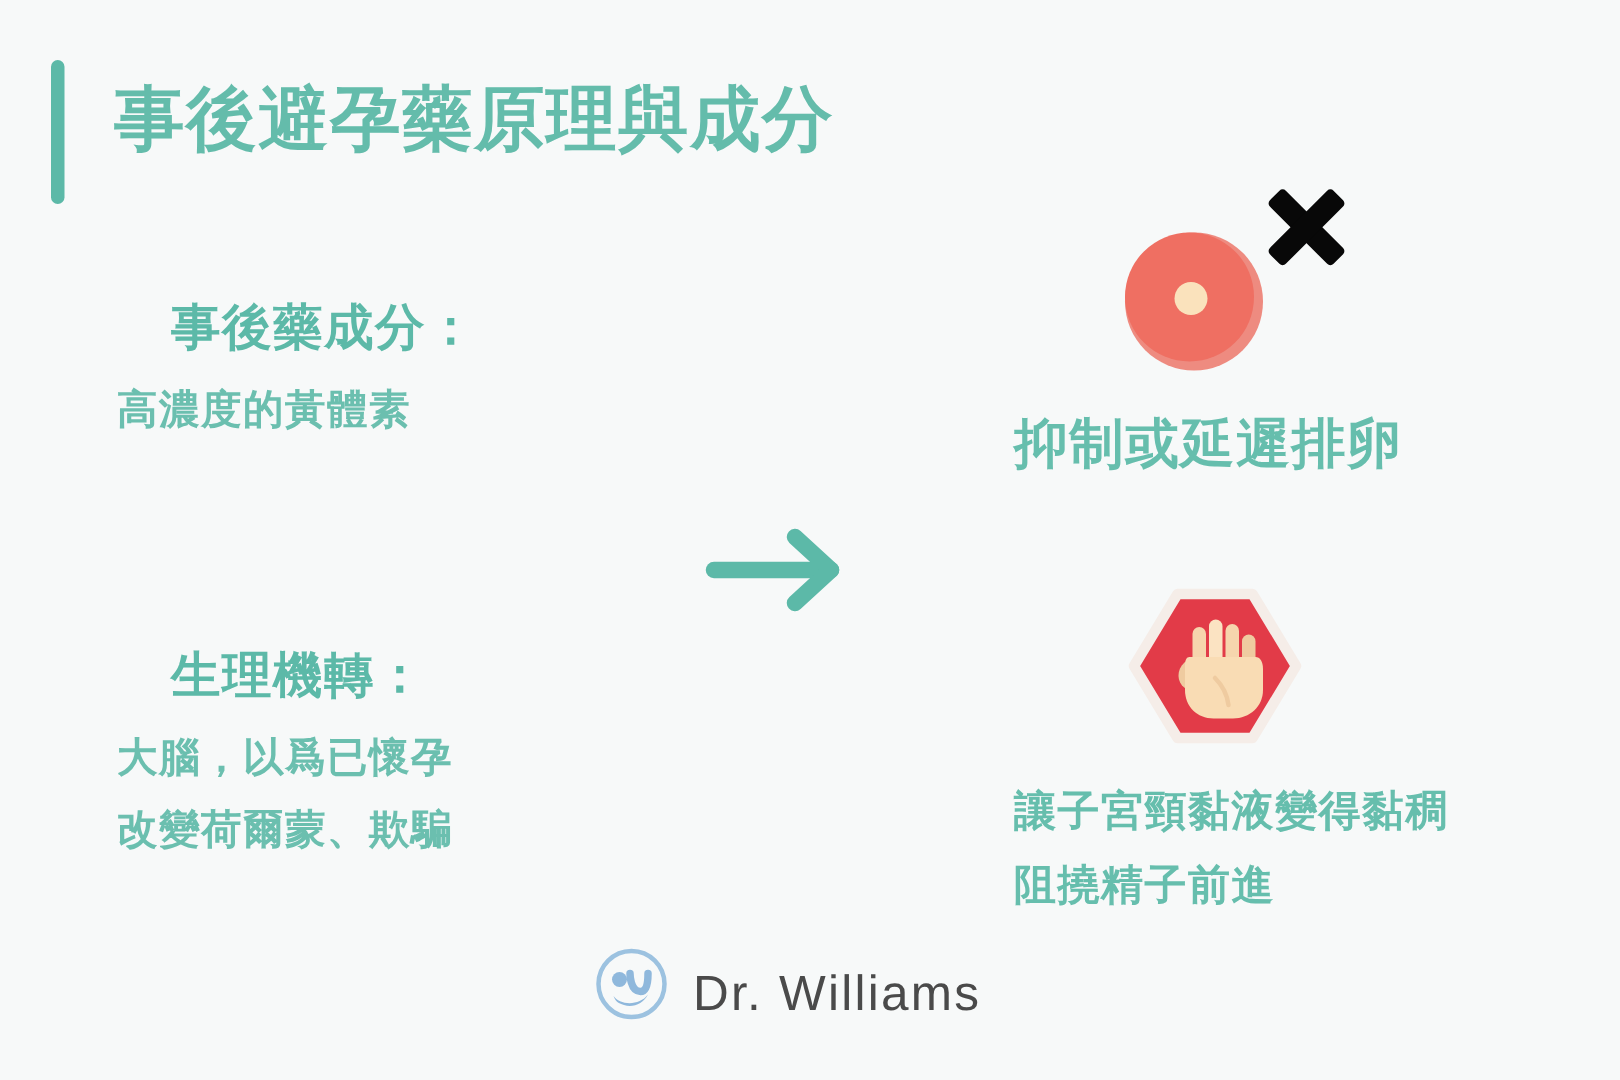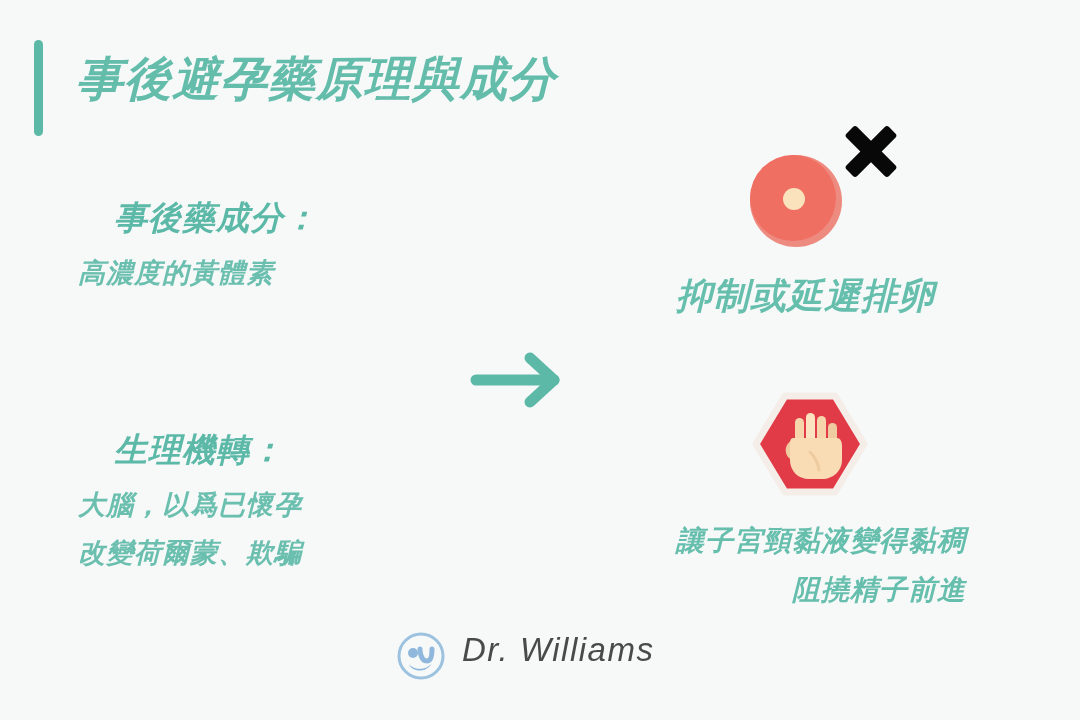--- a/index.html
+++ b/index.html
@@ -14,21 +14,20 @@
     background: #F7F9F9;
     font-family: "Liberation Sans", "DejaVu Sans", sans-serif;
     position: relative;
   }
 
   .canvas {
     position: relative;
     width: 892px;
     height: 720px;
     background: #F7F9F9;
-    font-style: italic;
   }
 
   
   .title-bar {
     position: absolute;
     left: 34px;
     top: 40px;
     width: 9px;
     height: 96px;
     background: #5CB9A8;
@@ -175,29 +174,29 @@
   .right-text-2 {
     position: absolute;
     left: 676px;
     top: 516px;
     font-size: 28px;
     font-weight: bold;
     color: #66BEAD;
     letter-spacing: 1px;
     line-height: 1.75;
   }
-  .right-text-2 div { white-space: nowrap; text-align: right; }
+  .right-text-2 div { white-space: nowrap; }
 
   
   .footer {
     position: absolute;
     left: 396px;
     top: 631px;
     display: flex;
-    align-items: flex-start;
+    align-items: flex-end;
     gap: 16px;
   }
 
   .logo-mark {
     width: 50px;
     height: 50px;
   }
 
   .logo-text {
     font-size: 33px;

